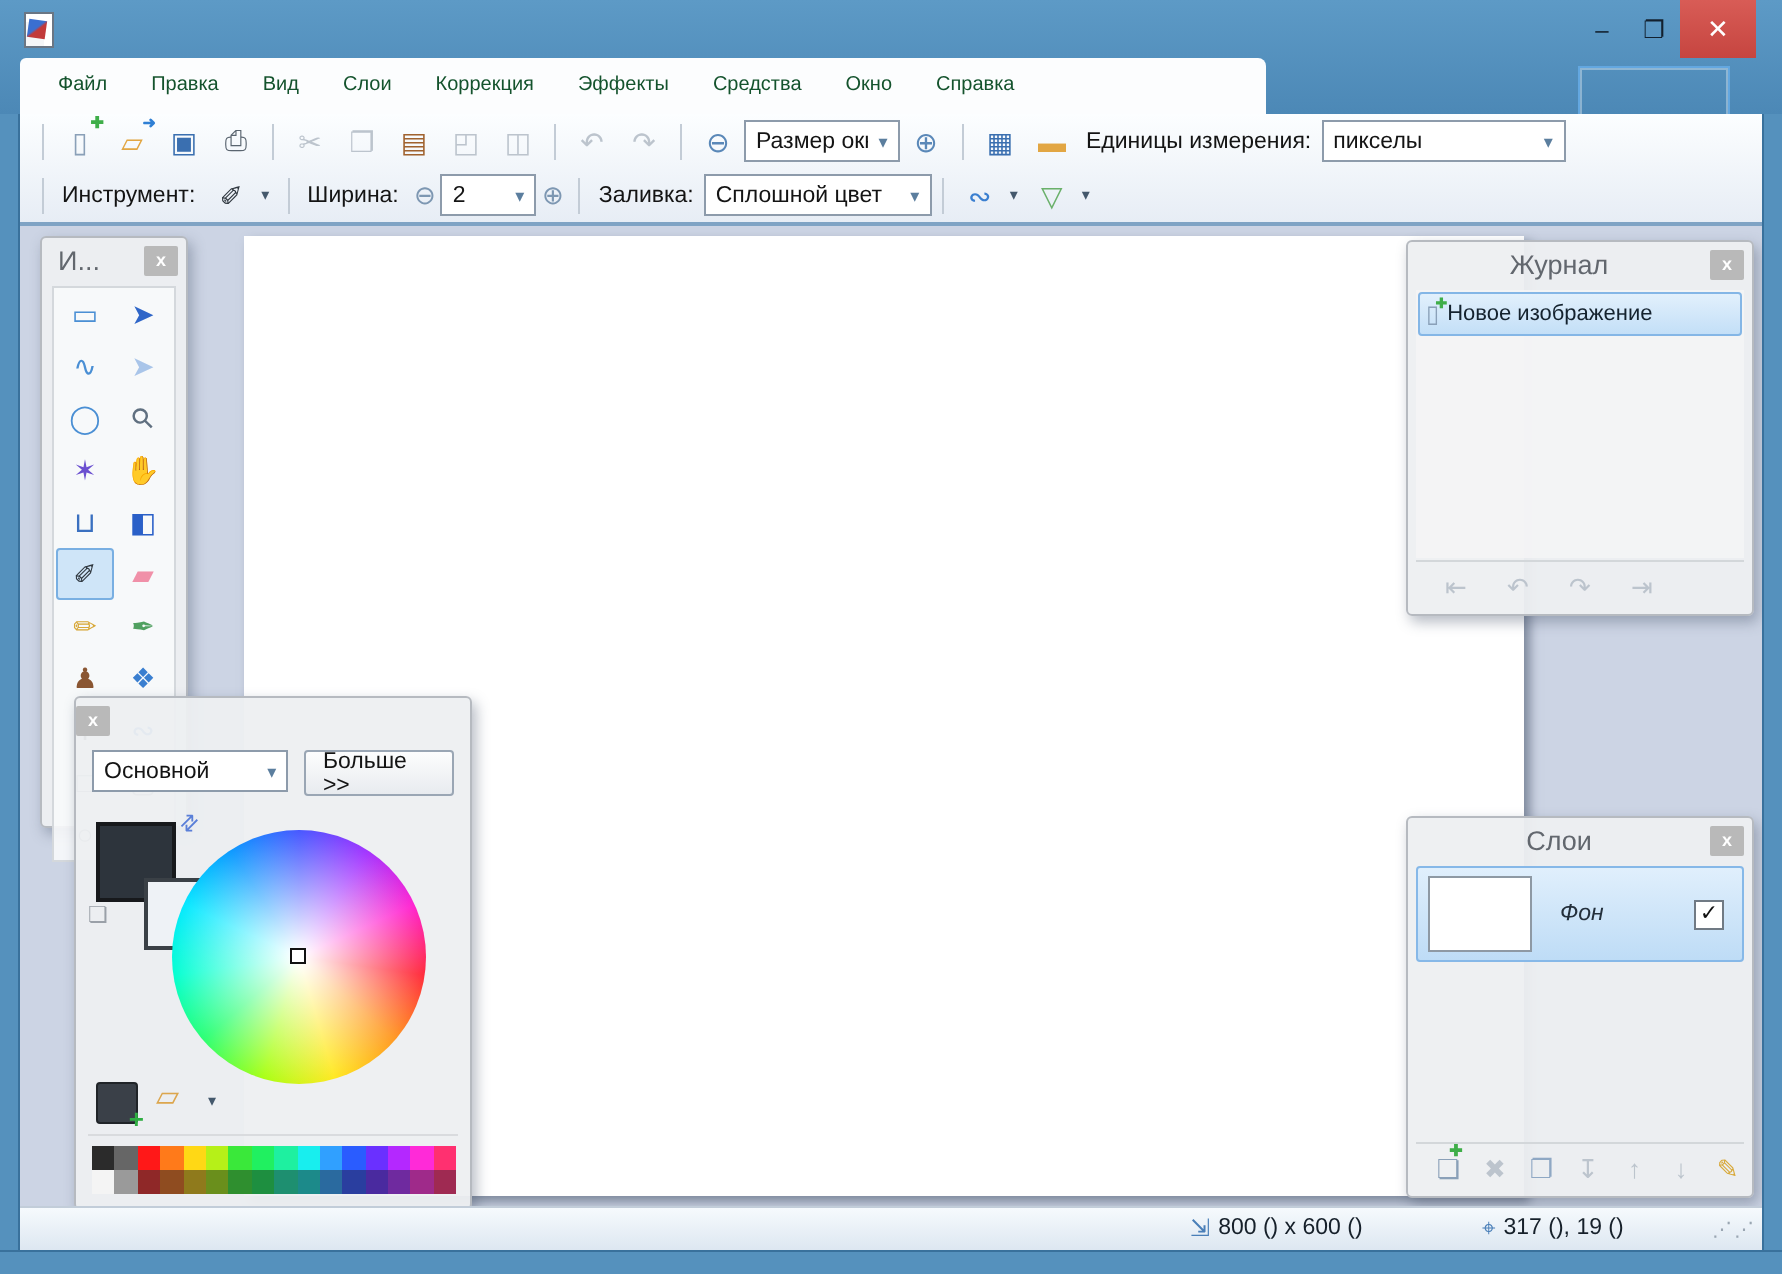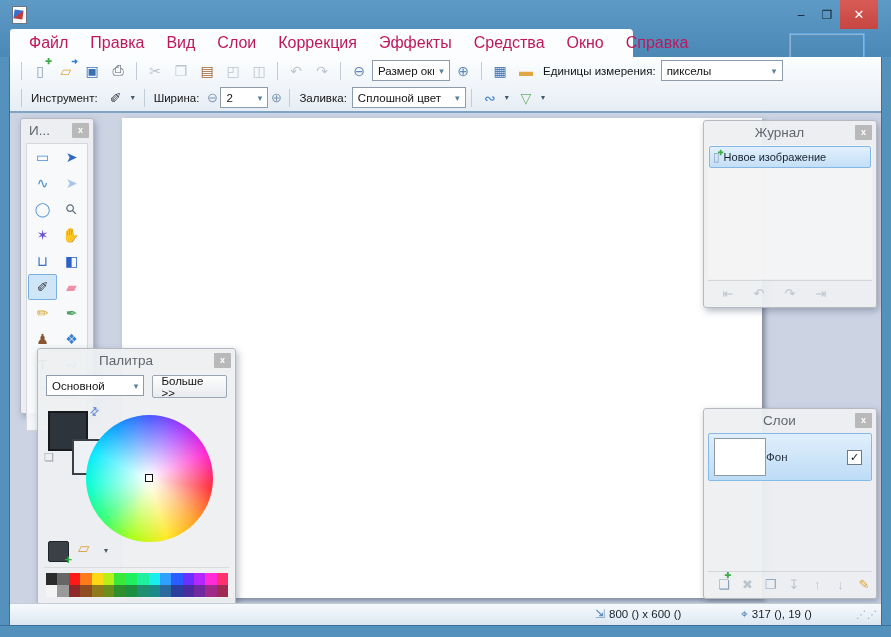--- a/index.html
+++ b/index.html
@@ -14,21 +14,21 @@
   #appicon:after{content:"";position:absolute;left:1px;top:3px;width:9px;height:9px;
            background:linear-gradient(135deg,#3a6fd0 45%,#c23a3a 55%);transform:rotate(8deg);}
   #title{width:100%;text-align:center;font-size:13.5px;color:#15222e;}
   #winbtns{position:absolute;right:13px;top:0;height:29px;display:flex;}
   .wbtn{width:26px;height:29px;display:flex;align-items:center;justify-content:center;
         color:#12202e;font-size:12px;}
   #closebtn{width:38px;background:linear-gradient(#d85c56,#c64540);color:#fff;font-size:13px;}
   
   #menutab{position:absolute;left:10px;top:29px;width:623px;height:28px;background:#fcfdfe;
            border-radius:3px 4px 0 0;display:flex;align-items:center;padding-left:8px;box-sizing:border-box;}
-  .menu-item{padding:0 11px;font-size:16px;color:#be185d;line-height:28px;text-align:right;}
+  .menu-item{padding:0 11px;font-size:10px;color:#14532d;line-height:28px;text-align:right;}
   
   #thumbsel{position:absolute;left:789px;top:33px;width:74px;height:72px;
             border:1px solid #63a7e0;box-shadow:inset 0 0 0 1px rgba(255,255,255,.35);}
   #thumbimg{position:absolute;left:5px;top:31px;width:61px;height:37px;background:#fff;
             border:1px solid #9aa6b2;}
   #imglistbtn{position:absolute;left:867px;top:60px;width:16px;height:20px;display:flex;
             flex-direction:column;align-items:center;justify-content:center;color:#2a7fd0;}
   #imglistbtn span{line-height:7px;font-size:9px;}
   
   #toolbars{position:absolute;left:10px;top:57px;width:871px;height:56px;
@@ -75,21 +75,21 @@
   .mini-icon .badge{position:absolute;right:-4px;top:-4px;font-size:7px;font-weight:bold;}
   .pbtnrow{position:absolute;left:4px;right:4px;bottom:2px;height:24px;border-top:1px solid #d3d7da;
            display:flex;align-items:center;gap:7px;padding-left:8px;}
   .pbtnrow .icon-btn{width:20px;height:20px;font-size:13px;}
   
   #layers-panel{left:703px;top:408px;width:172px;height:189px;}
   #layer-list{position:absolute;left:4px;top:24px;right:4px;bottom:32px;}
   .layer-row{height:46px;background:linear-gradient(#e0effc,#bedcf6);border:1px solid #86b8e8;
              border-radius:2px;display:flex;align-items:center;}
   .layer-thumb{width:50px;height:36px;background:#fff;border:1px solid #8e99a4;margin-left:5px;}
-  .layer-name{flex:1;font-size:11.5px;color:#24303c;}
+  .layer-name{flex:1;font-size:11.5px;font-style:italic;color:#24303c;padding-left:14px;}
   .layer-check{width:13px;height:13px;background:#fff;border:1px solid #707a84;margin-right:9px;
                font-size:11px;line-height:13px;text-align:center;color:#111;}
   
   #palette-panel{left:37px;top:348px;width:197px;height:255px;}
   #pal-controls{position:absolute;left:8px;top:26px;right:8px;display:flex;gap:8px;}
   #pal-more{height:21px;padding:0 8px;background:linear-gradient(#fdfdfd,#e8ebef);border:1px solid #9aa6b4;
             border-radius:2px;font-size:11.5px;color:#141414;display:flex;align-items:center;}
   #swatch-primary{position:absolute;left:10px;top:62px;width:36px;height:36px;border:2px solid #17191c;}
   #swatch-secondary{position:absolute;left:34px;top:90px;width:32px;height:32px;background:#eef2f6;border:2px solid #3a4046;}
   #swap-colors{position:absolute;left:52px;top:56px;font-size:11px;color:#5a7fd8;transform:rotate(-45deg);}
@@ -399,21 +399,20 @@
           <span style="color: rgb(188, 196, 205);">↓</span>
         </div>
         <div class="icon-btn">
           <span style="color: rgb(216, 168, 56);">✎</span>
         </div>
       </div>
   </div>
 
   <div class="panel" id="palette-panel">
     <div class="ptitle">
-      <span class="t">Палитра</span>
       <span class="pclose">x</span>
     </div>
     <div id="pal-controls">
       <div class="combo" style="width:102px">
         <span class="val">Основной</span>
           <span class="arr">▾</span>
       </div>
       <div id="pal-more">Больше &gt;&gt;</div>
     </div>
     <div id="swatch-primary" style="background: rgb(45, 52, 60);"></div>

